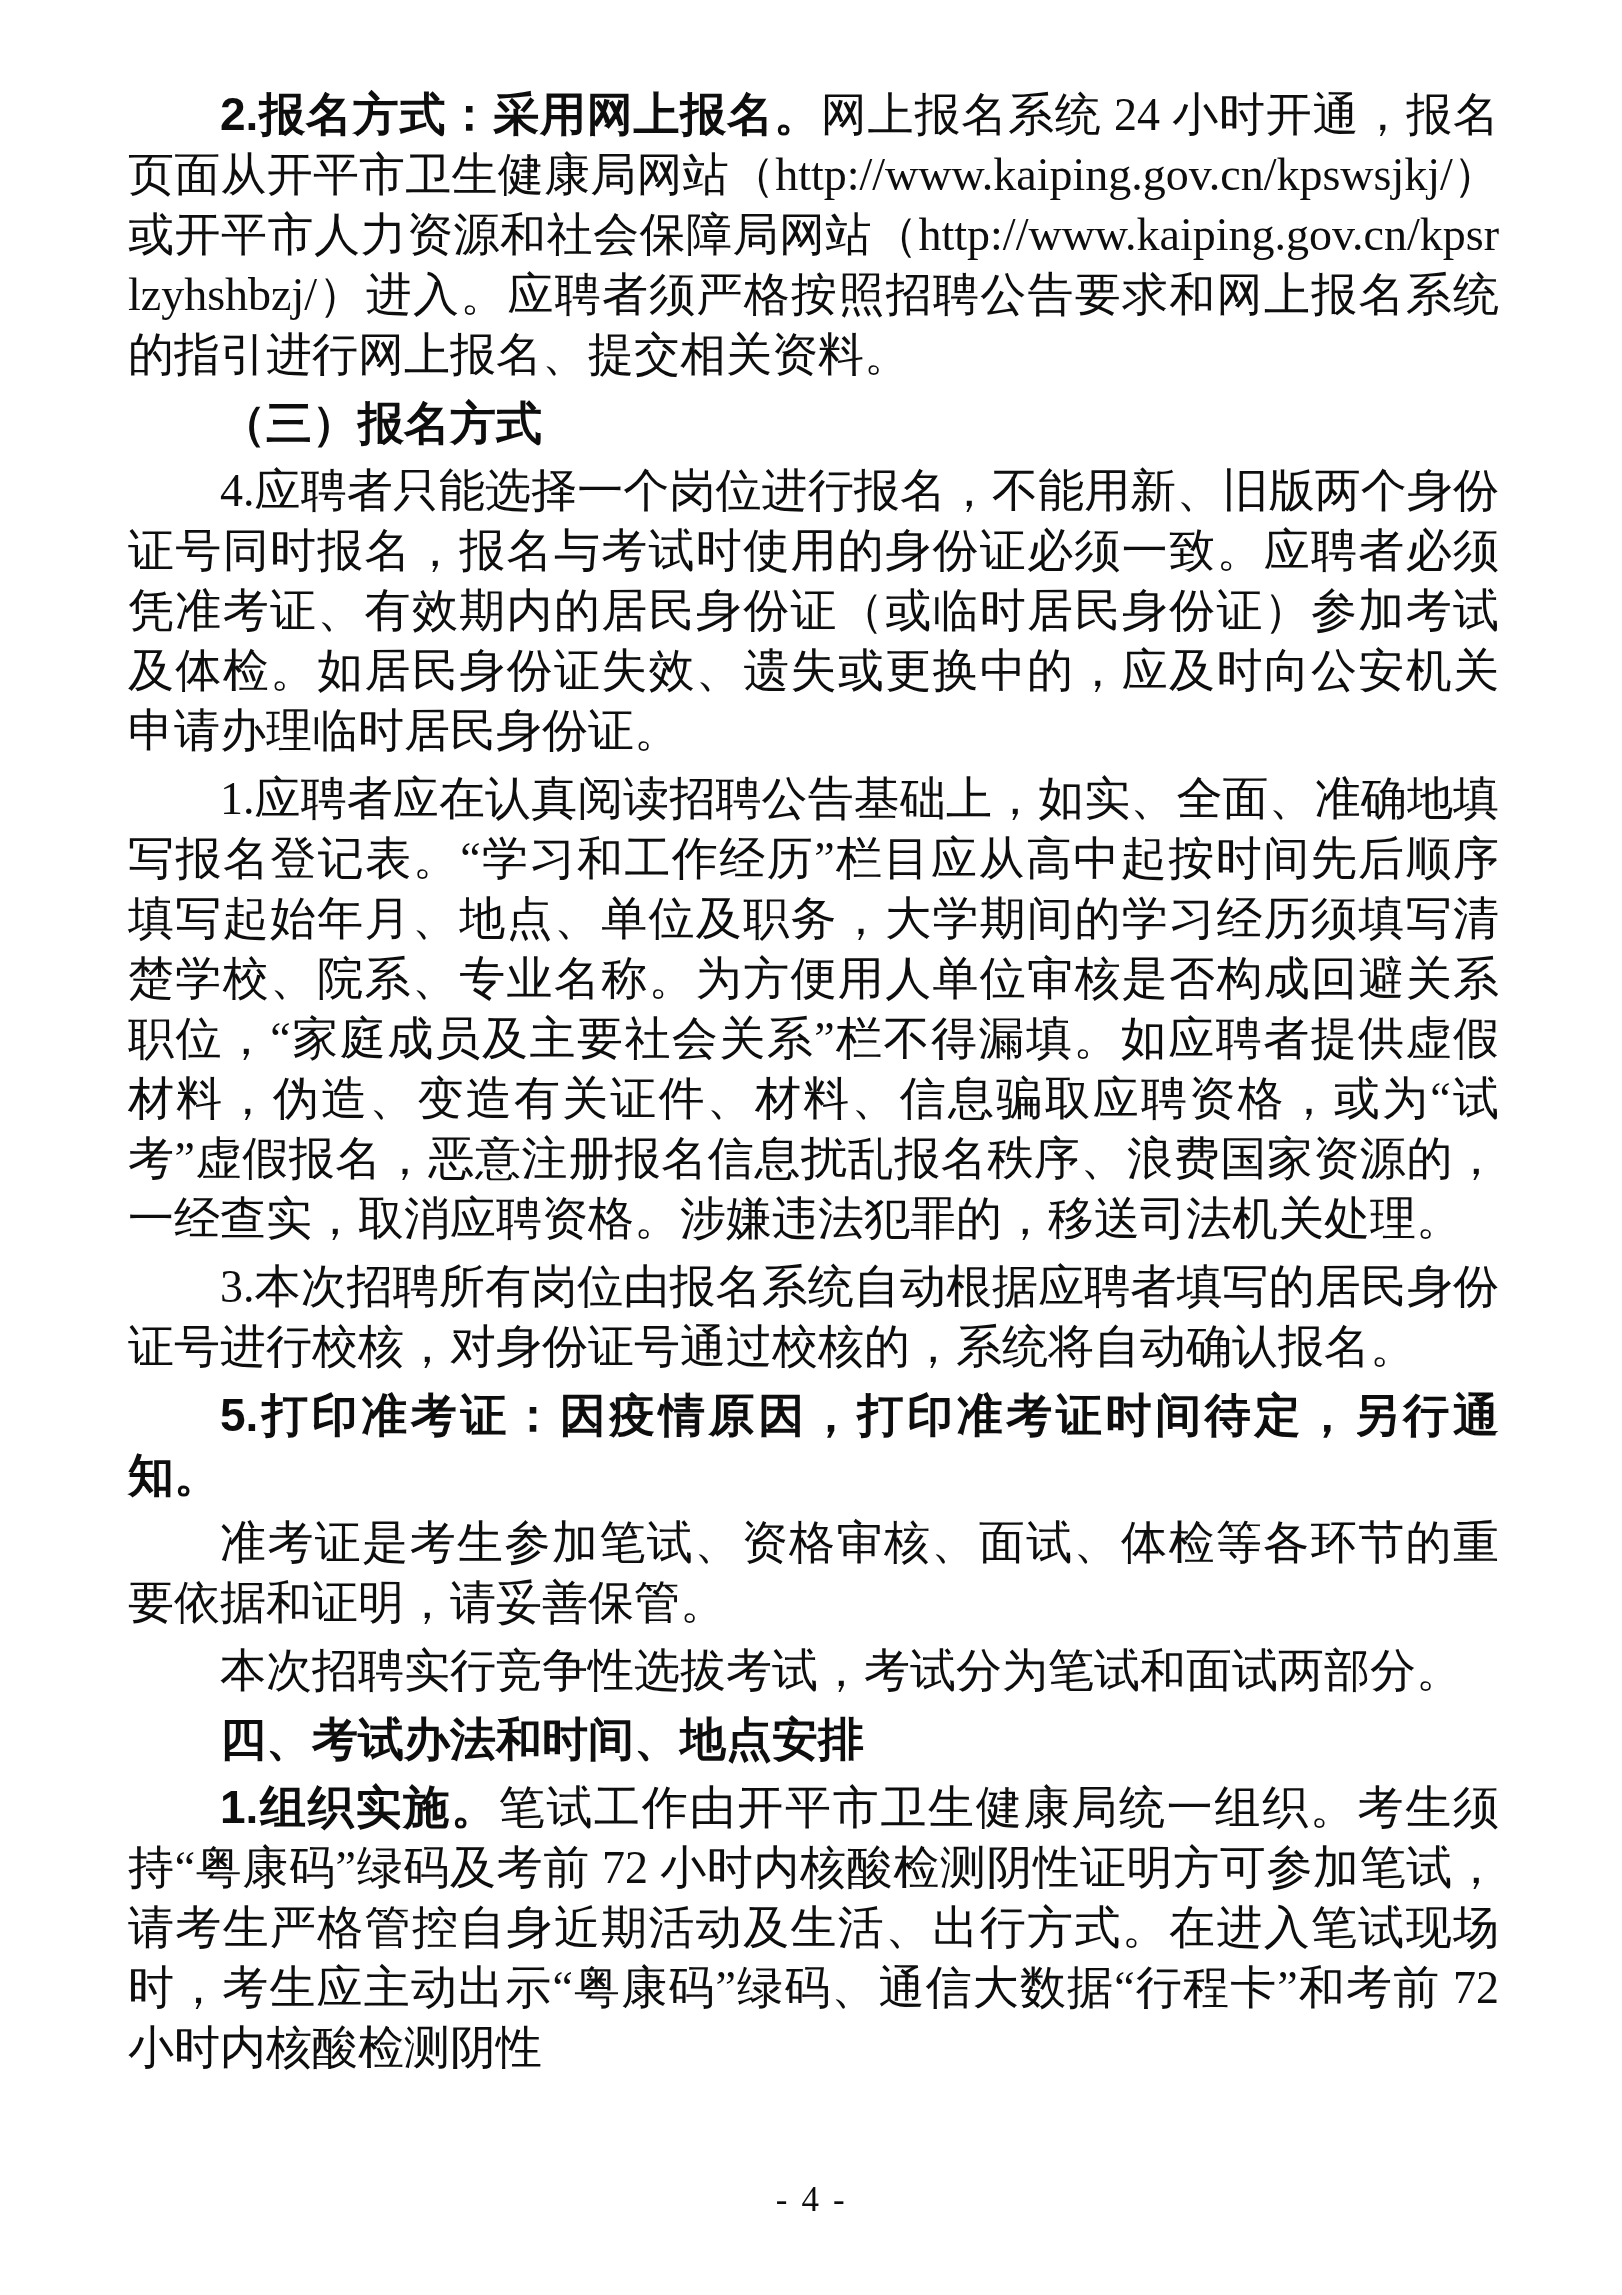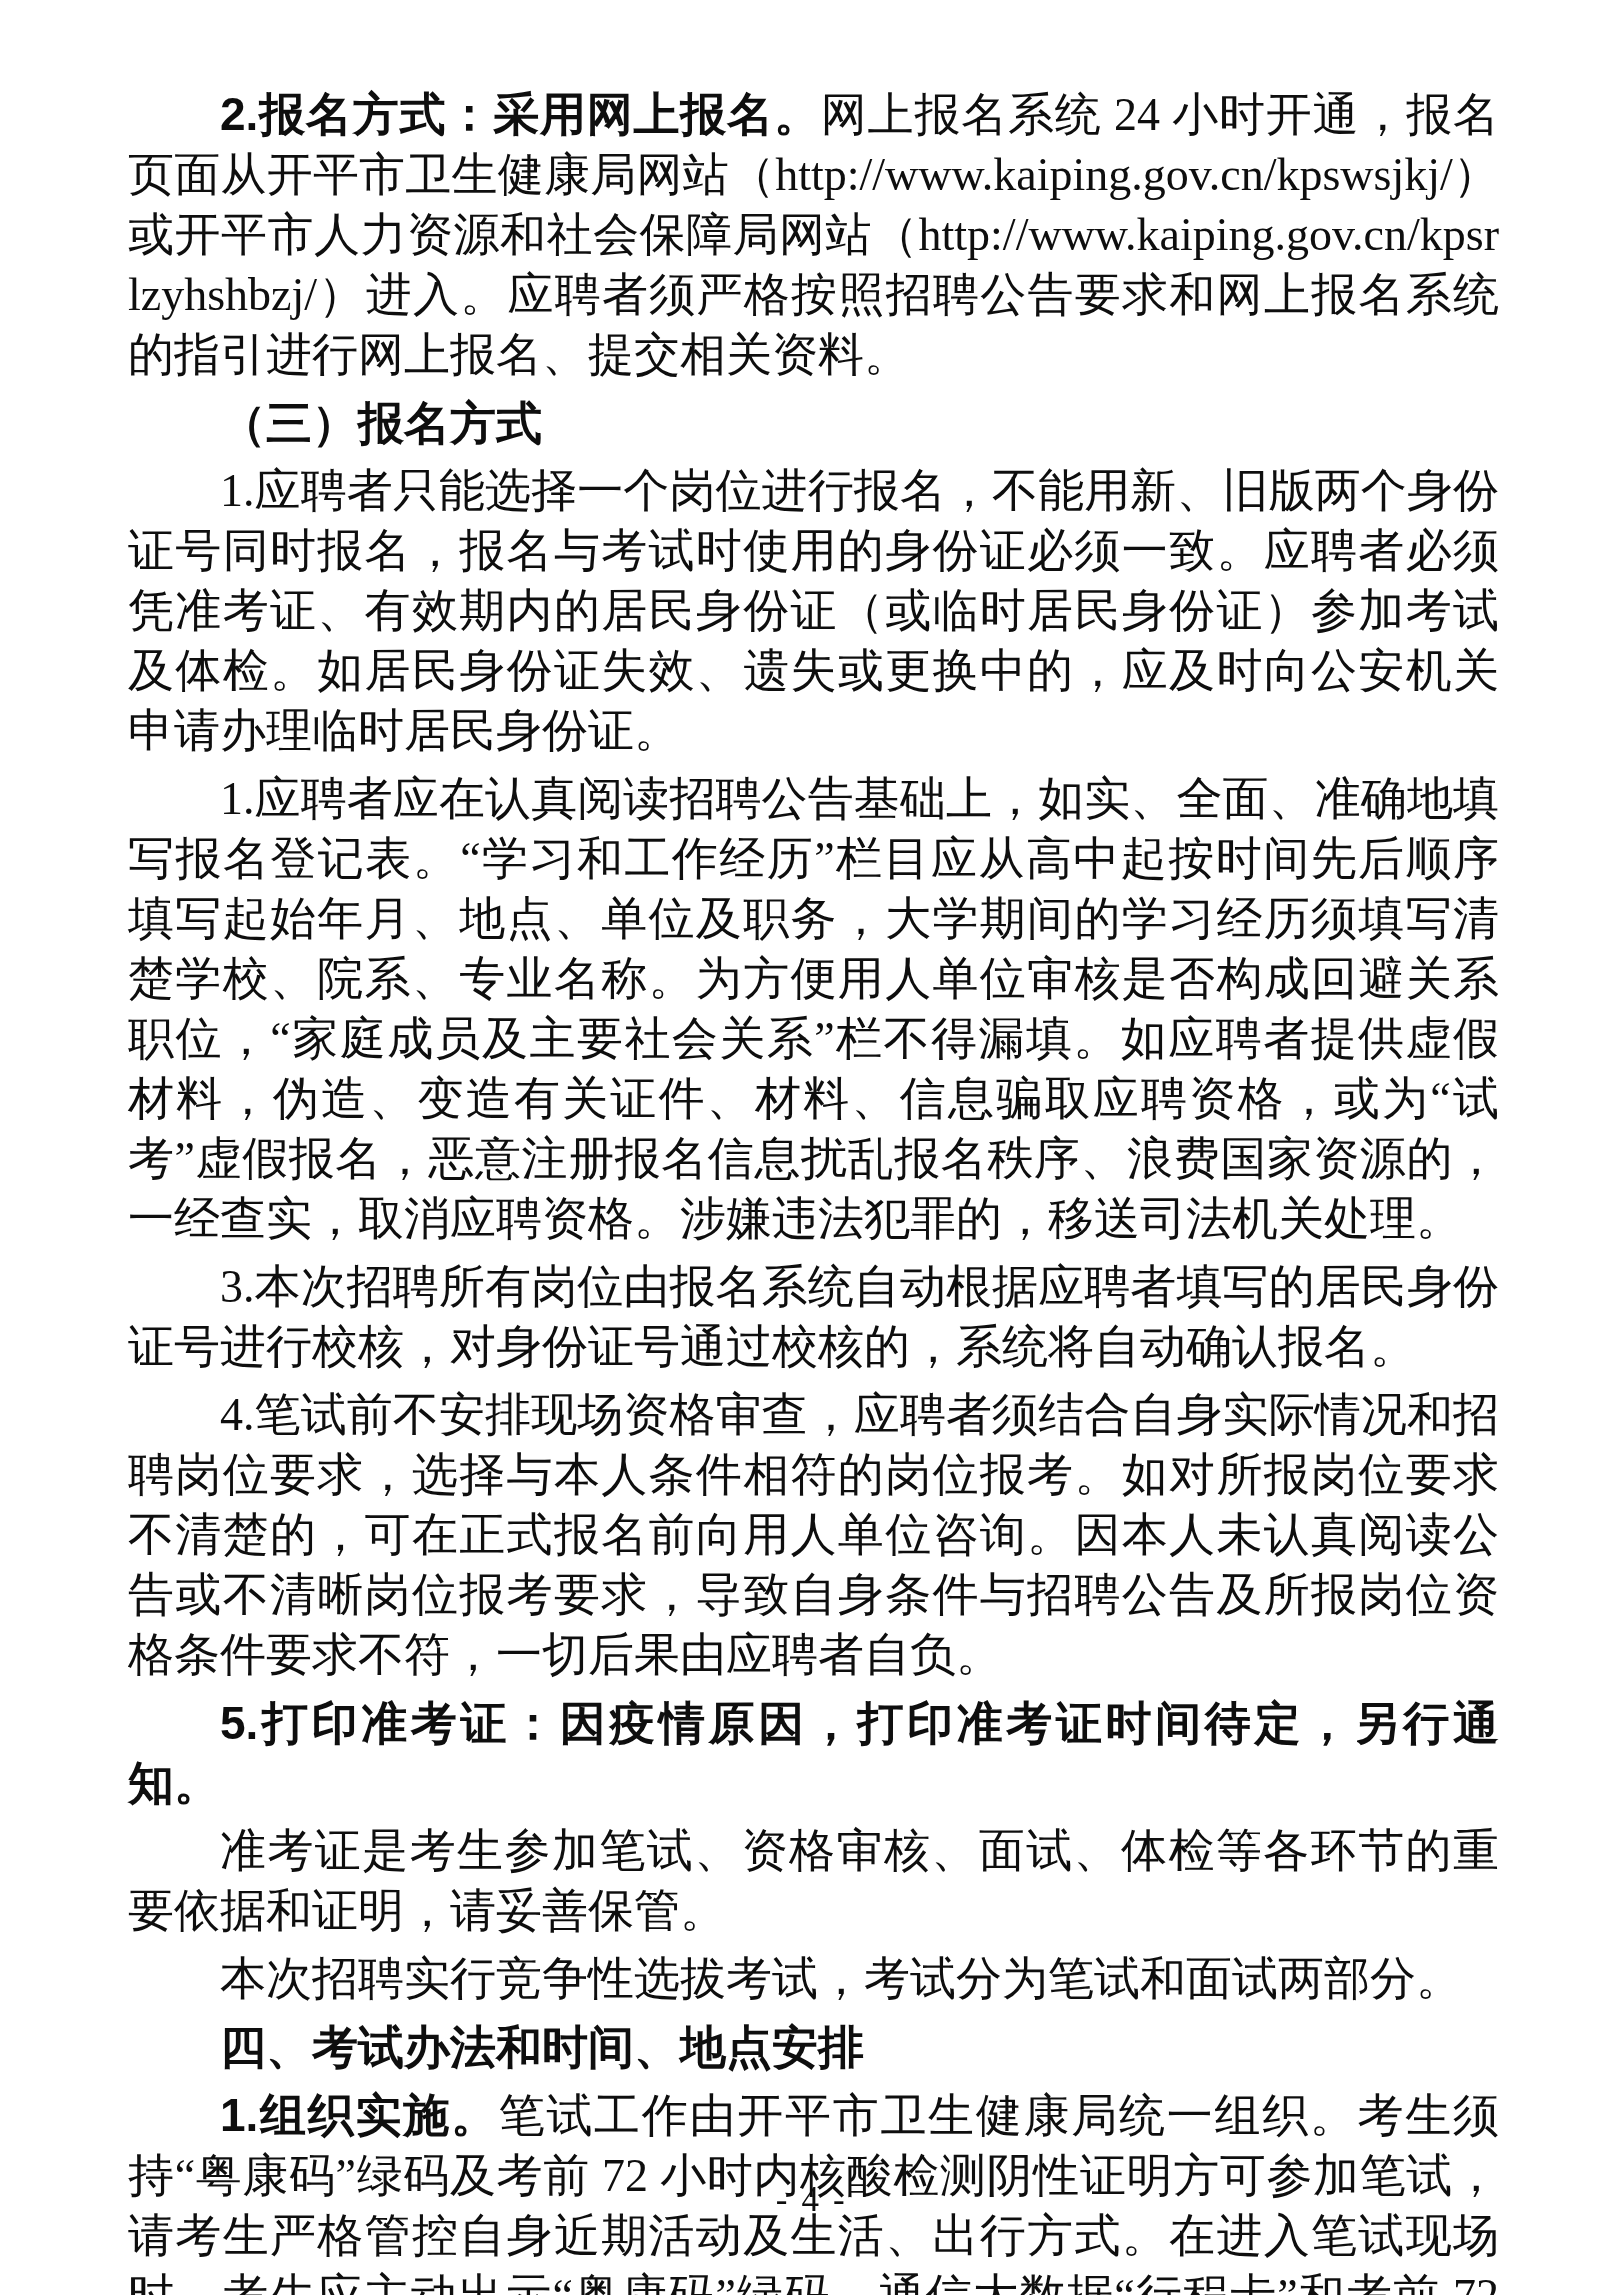--- a/index.html
+++ b/index.html
@@ -45,27 +45,26 @@
 </style>
 </head>
 <body>
 
 <div class="doc">
 
   <p class="para"><span class="hei">2.报名方式：采用网上报名。</span><span>网上报名系统 24 小时开通，报名页面从开平市卫生健康局网站（http://www.kaiping.gov.cn/kpswsjkj/）或开平市人力资源和社会保障局网站（http://www.kaiping.gov.cn/kpsrlzyhshbzj/）进入。应聘者须严格按照招聘公告要求和网上报名系统的指引进行网上报名、提交相关资料。</span></p>
 
   <p class="para hei">（三）报名方式</p>
 
-  <p class="para">1.应聘者只能选择一个岗位进行报名，不能用新、旧版两个身份证号同时报名，报名与考试时使用的身份证必须一致。应聘者必须凭准考证、有效期内的居民身份证（或临时居民身份证）参加考试及体检。如居民身份证失效、遗失或更换中的，应及时向公安机关申请办理临时居民身份证。</p>
+  <p class="para">4.应聘者只能选择一个岗位进行报名，不能用新、旧版两个身份证号同时报名，报名与考试时使用的身份证必须一致。应聘者必须凭准考证、有效期内的居民身份证（或临时居民身份证）参加考试及体检。如居民身份证失效、遗失或更换中的，应及时向公安机关申请办理临时居民身份证。</p>
 
   <p class="para">1.应聘者应在认真阅读招聘公告基础上，如实、全面、准确地填写报名登记表。“学习和工作经历”栏目应从高中起按时间先后顺序填写起始年月、地点、单位及职务，大学期间的学习经历须填写清楚学校、院系、专业名称。为方便用人单位审核是否构成回避关系职位，“家庭成员及主要社会关系”栏不得漏填。如应聘者提供虚假材料，伪造、变造有关证件、材料、信息骗取应聘资格，或为“试考”虚假报名，恶意注册报名信息扰乱报名秩序、浪费国家资源的，一经查实，取消应聘资格。涉嫌违法犯罪的，移送司法机关处理。</p>
 
   <p class="para">3.本次招聘所有岗位由报名系统自动根据应聘者填写的居民身份证号进行校核，对身份证号通过校核的，系统将自动确认报名。</p>
 
-  <p class="para">4.笔试前不安排现场资格审查，应聘者须结合自身实际情况和招聘岗位要求，选择与本人条件相符的岗位报考。如对所报岗位要求不清楚的，可在正式报名前向用人单位咨询。因本人未认真阅读公告或不清晰岗位报考要求，导致自身条件与招聘公告及所报岗位资格条件要求不符，一切后果由应聘者自负。</p>
 
   <p class="para hei">5.打印准考证：因疫情原因，打印准考证时间待定，另行通知。</p>
 
   <p class="para">准考证是考生参加笔试、资格审核、面试、体检等各环节的重要依据和证明，请妥善保管。</p>
 
   <p class="para">本次招聘实行竞争性选拔考试，考试分为笔试和面试两部分。</p>
 
   <p class="para hei">四、考试办法和时间、地点安排</p>
 
 

